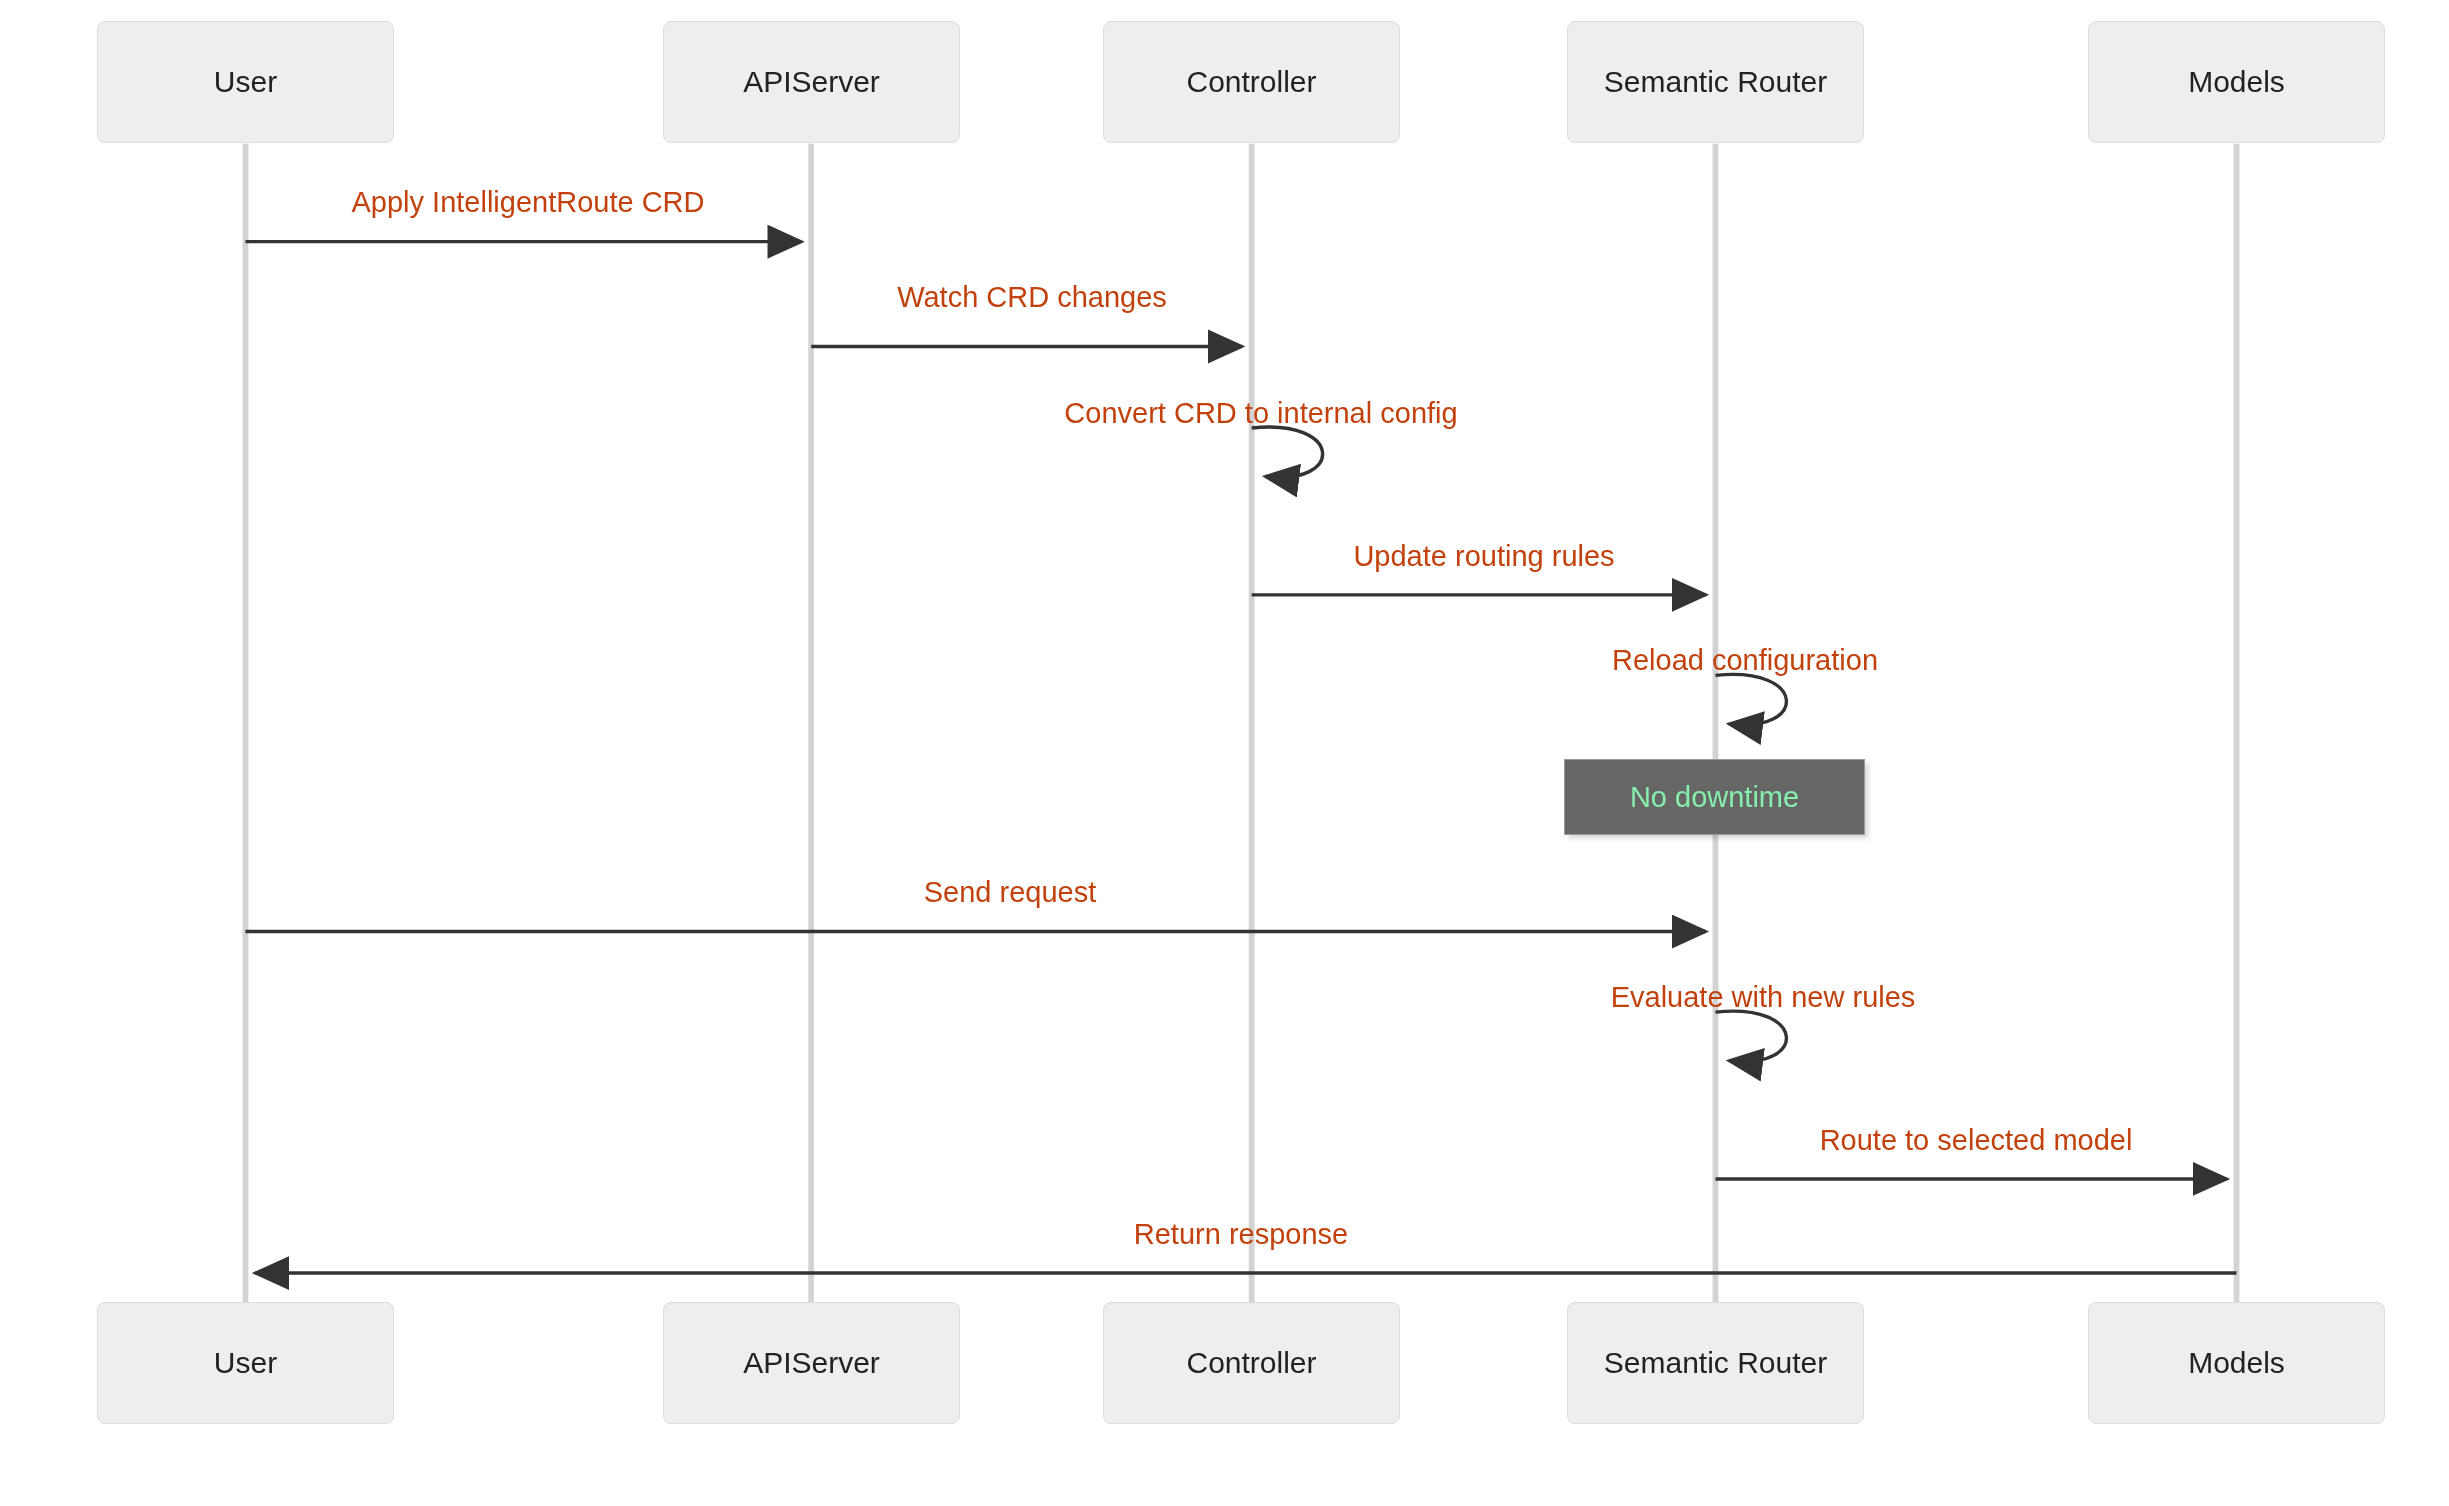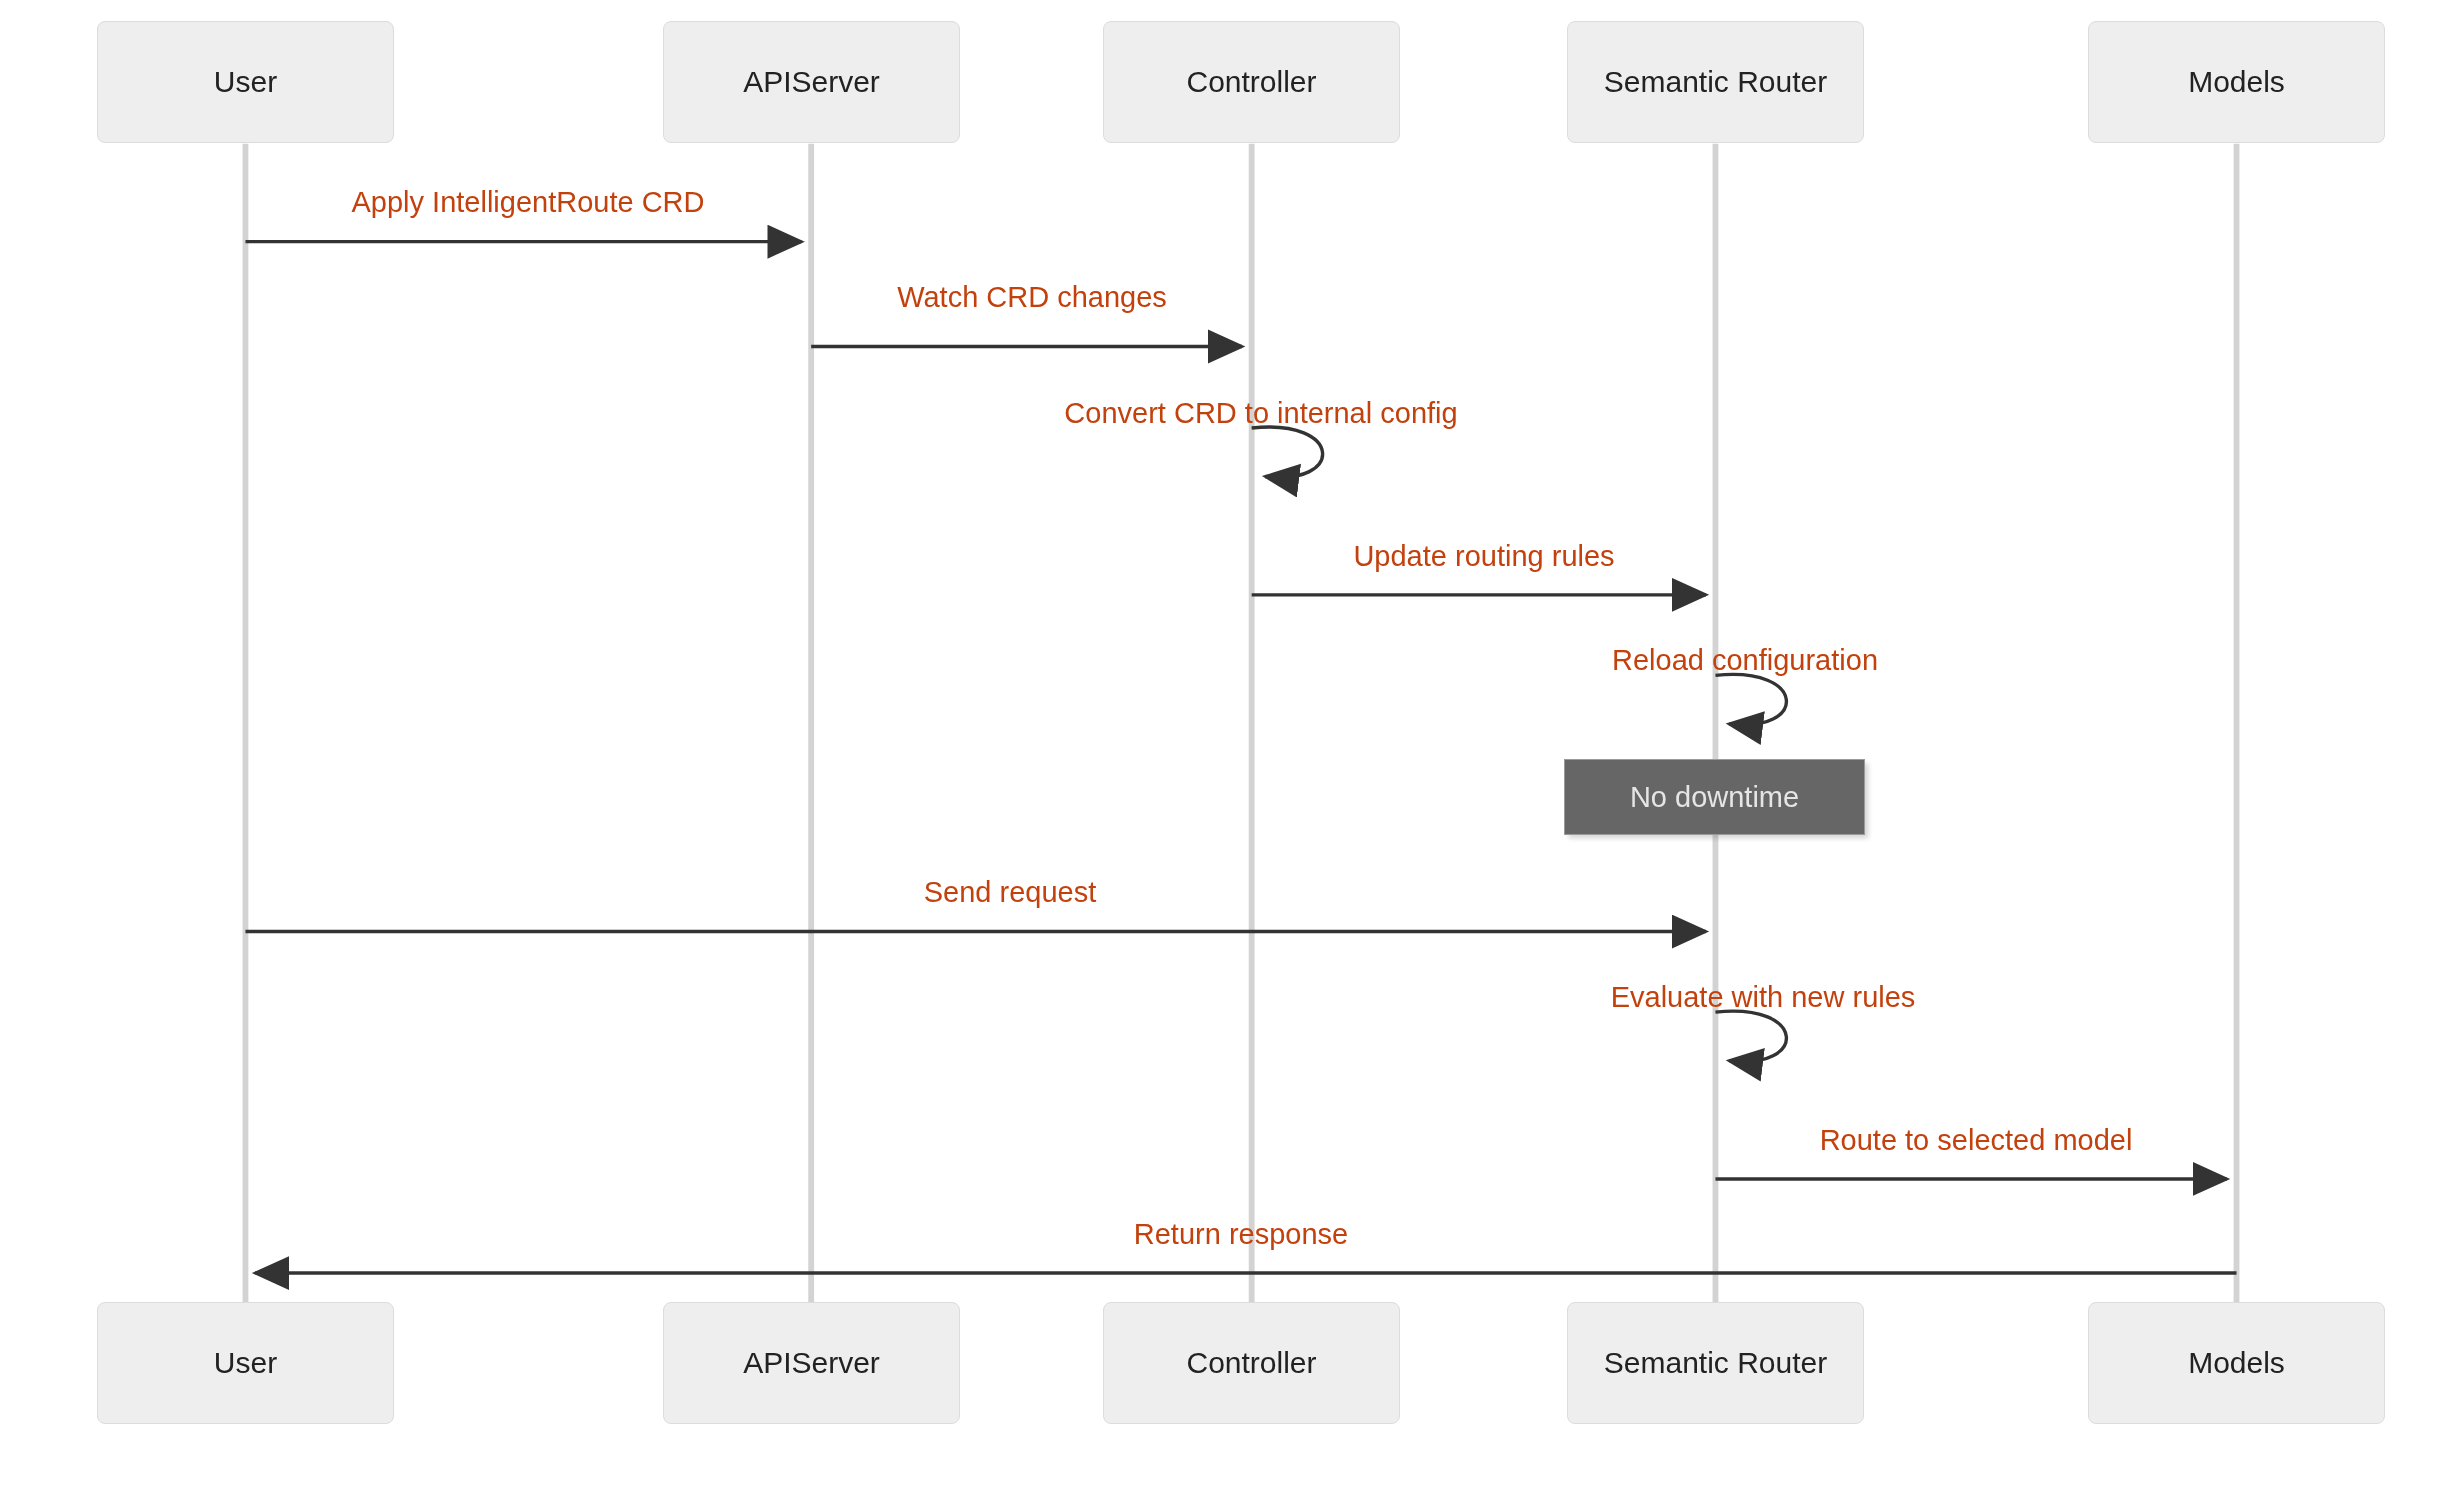--- a/index.html
+++ b/index.html
@@ -52,21 +52,21 @@
     transform: translateX(-50%);
   }
   .note-box {
     position: absolute;
     box-sizing: border-box;
     background: #666666;
     border: 1.9px solid #9a9a9a;
     display: flex;
     align-items: center;
     justify-content: center;
-    color: #e5e5e5;
+    color: #86efac;
     font-size: 29px;
     font-family: "Liberation Sans", sans-serif;
     box-shadow: 3.9px 3.9px 4.9px rgba(0,0,0,0.16);
   }
 </style>
 </head>
 <body>
 
 <div id="diagram-root">
 

